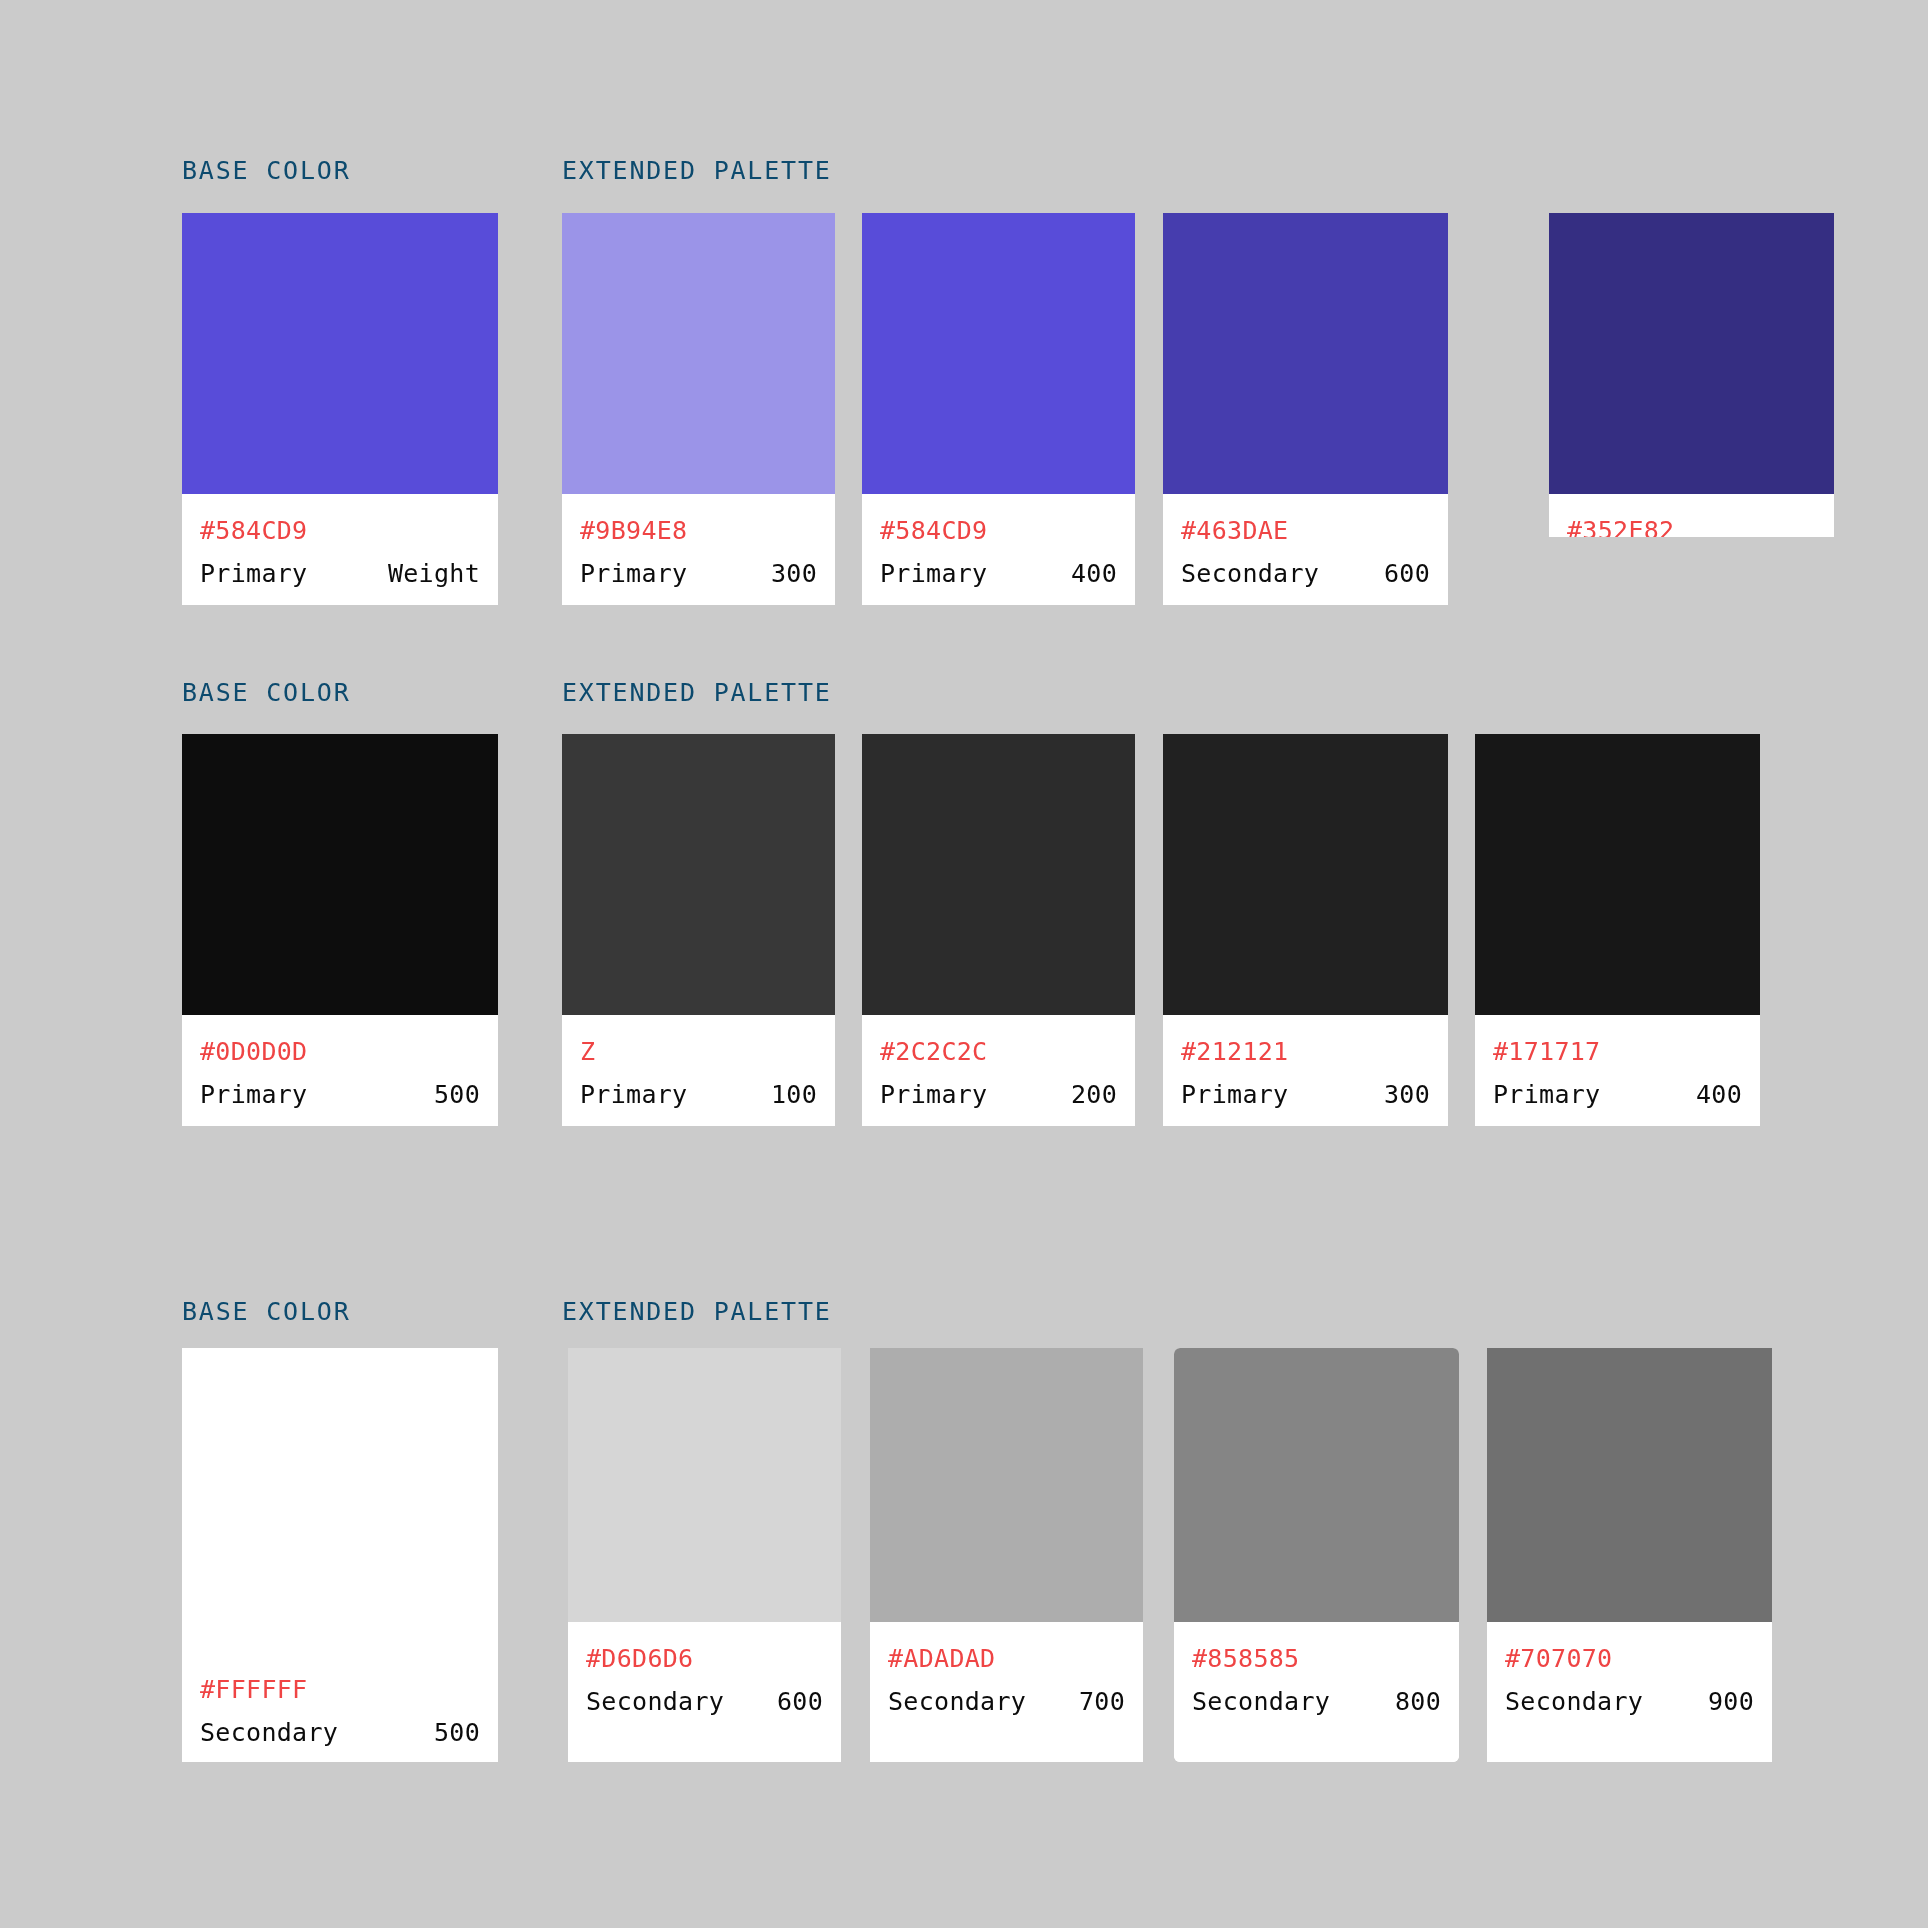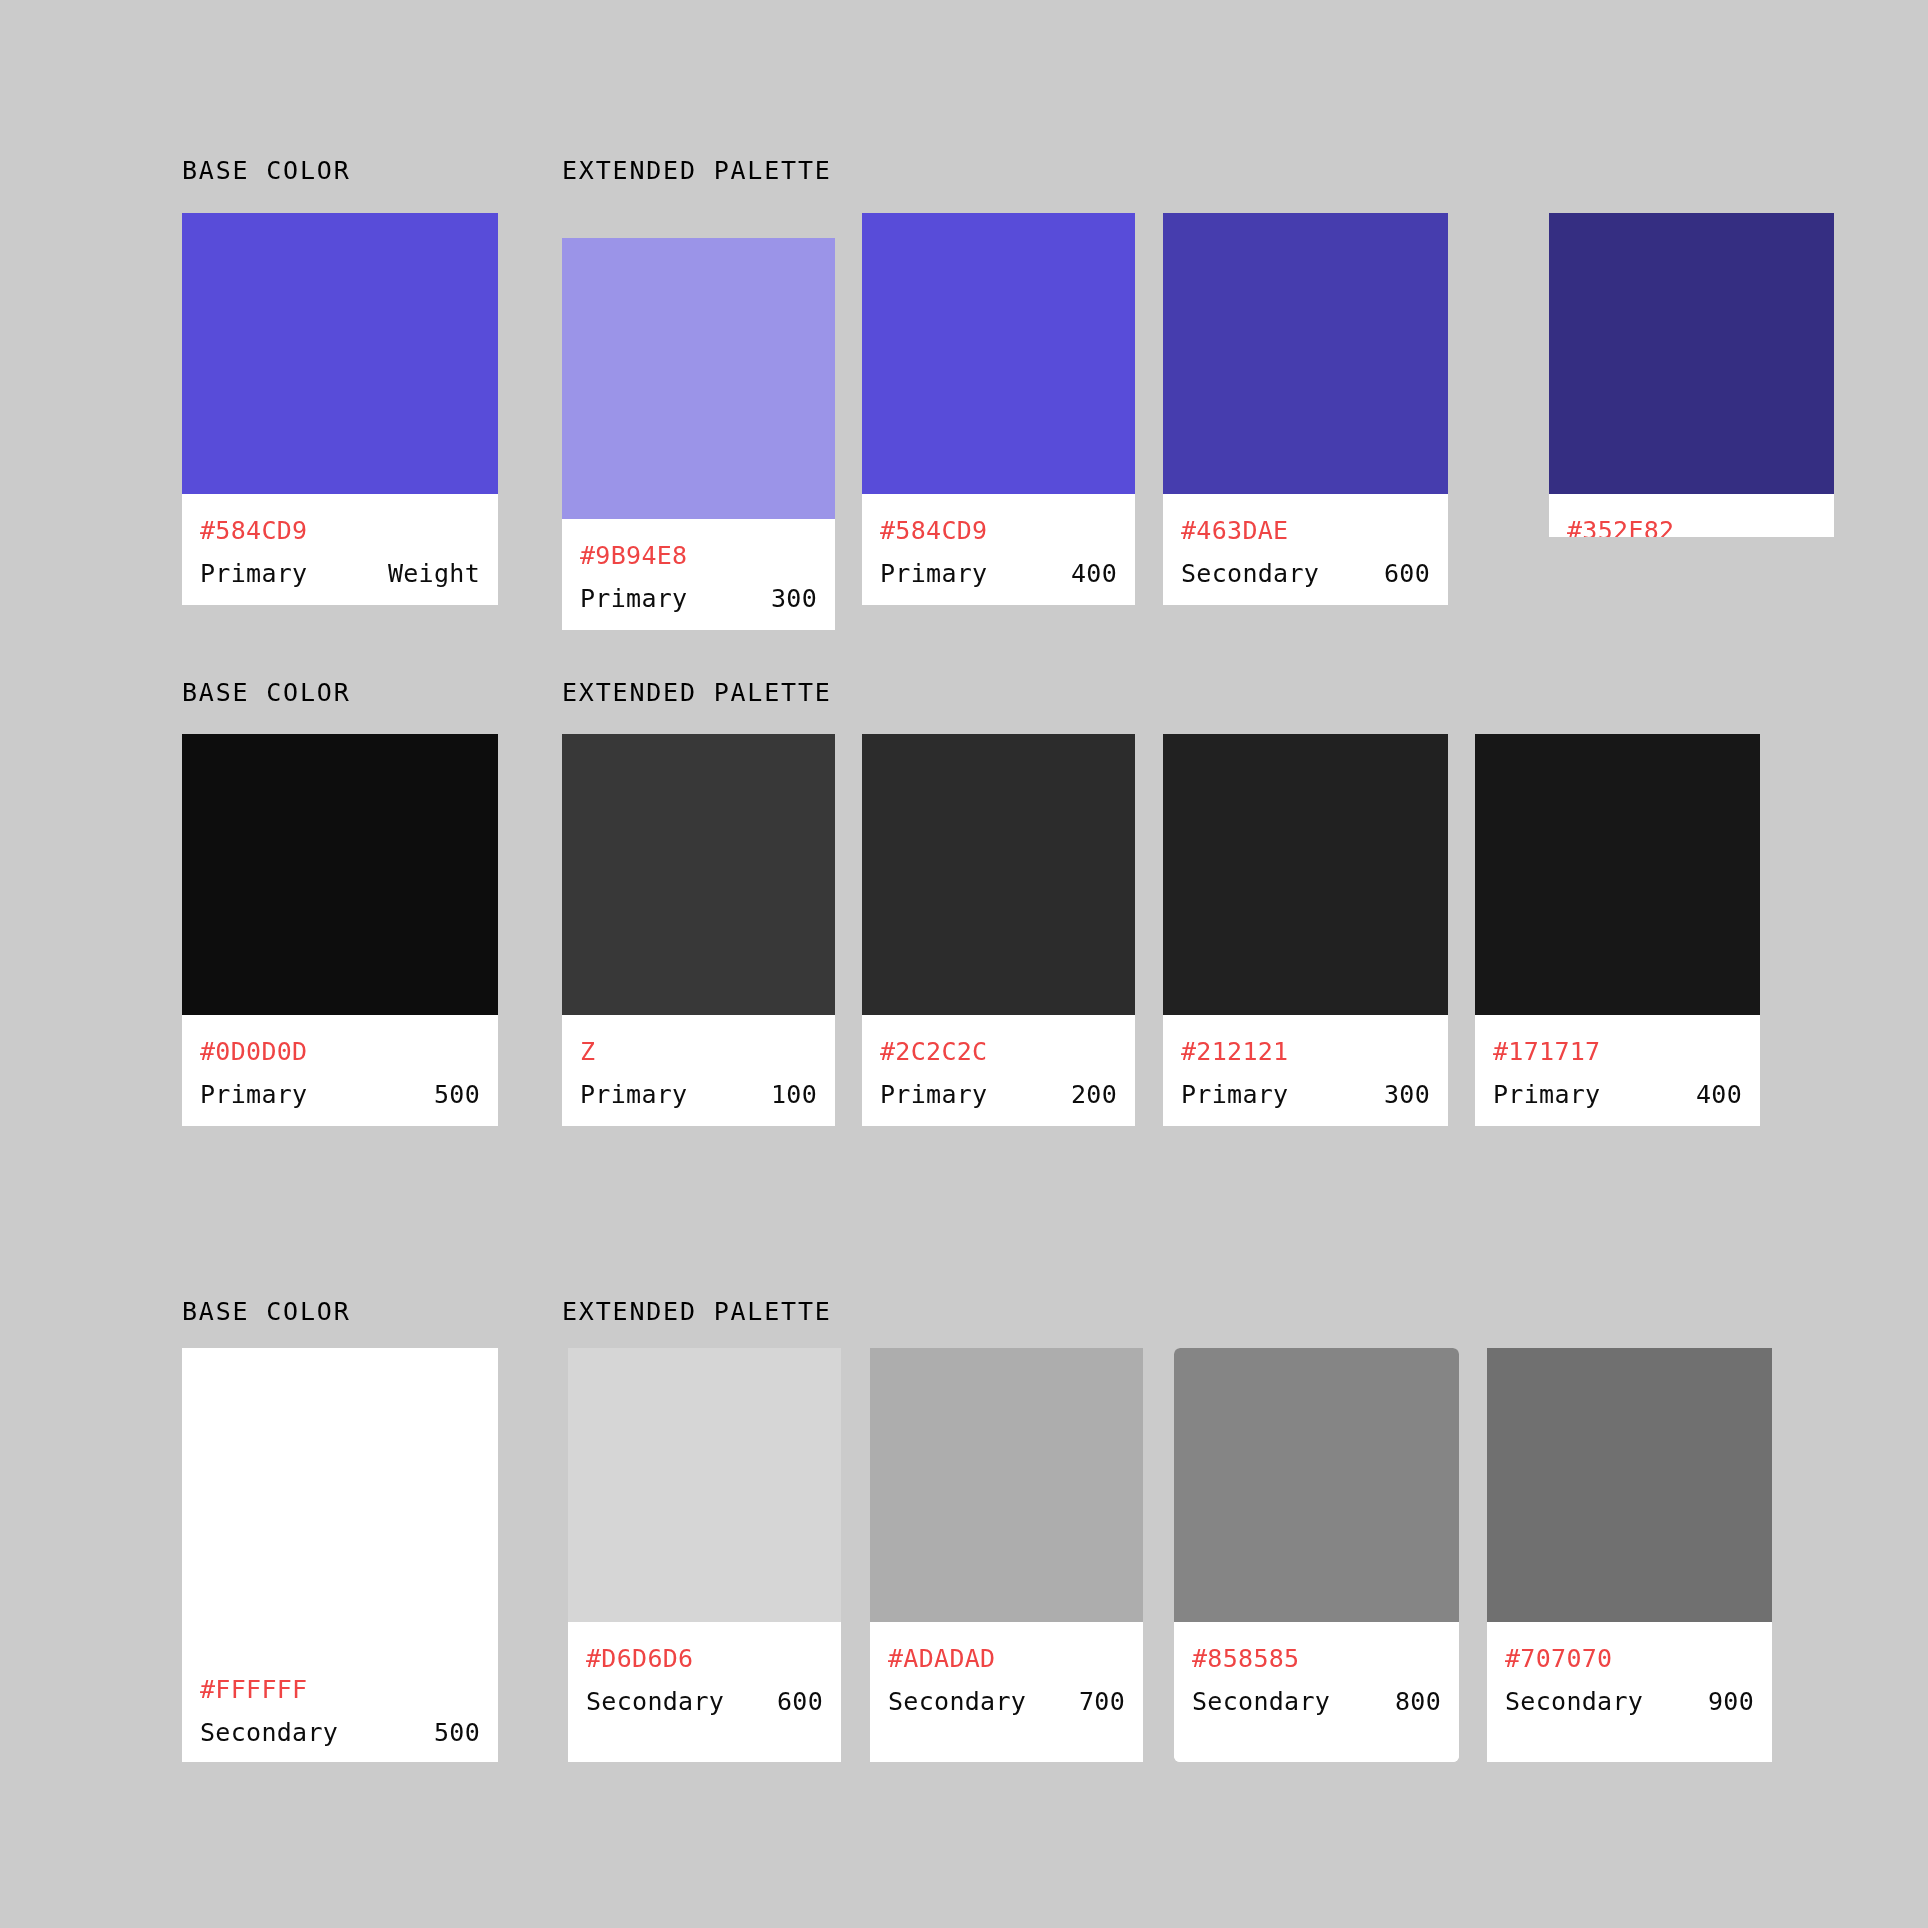--- a/index.html
+++ b/index.html
@@ -18,21 +18,21 @@
   .stage {
     position: absolute;
     inset: 0;
   }
 
   
   .section-label {
     position: absolute;
     font-size: 25px;
     letter-spacing: 1.8px;
-    color: #000000;
+    color: #0c4a6e;
     white-space: nowrap;
     font-weight: 400;
   }
 
   
   .card {
     position: absolute;
     background: #ffffff;
     display: flex;
     flex-direction: column;
@@ -86,21 +86,21 @@
     <div class="chip" style="height: 281px; background: rgb(88, 76, 217);"></div>
     <div class="meta">
       <div class="meta-hex">#584CD9</div>
       <div class="meta-row">
         <span class="meta-role">Primary</span>
         <span class="meta-weight">Weight</span>
       </div>
     </div>
   </div>
 
-  <div class="card" style="left:562px; top:213px; width:273px; height:392px;margin-top:25px;">
+  <div class="card" style="left:562px; top:213px; width:273px; height:392px;">
     <div class="chip" style="height: 281px; background: rgb(155, 148, 232);"></div>
     <div class="meta">
       <div class="meta-hex">#9B94E8</div>
       <div class="meta-row">
         <span class="meta-role">Primary</span>
         <span class="meta-weight">300</span>
       </div>
     </div>
   </div>
 

